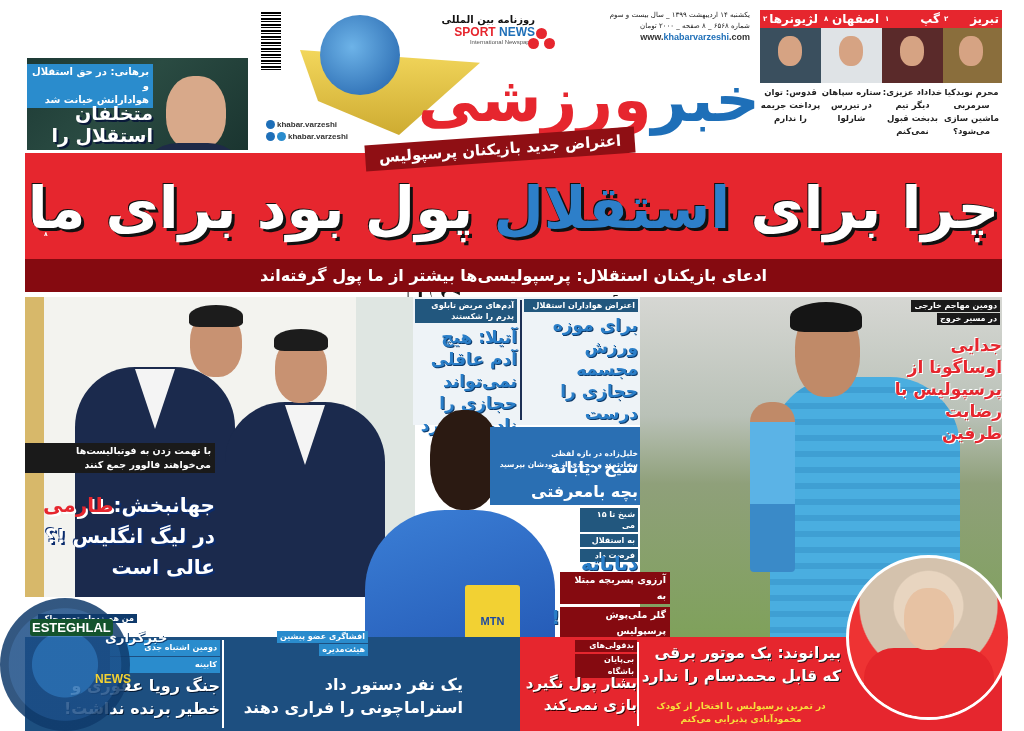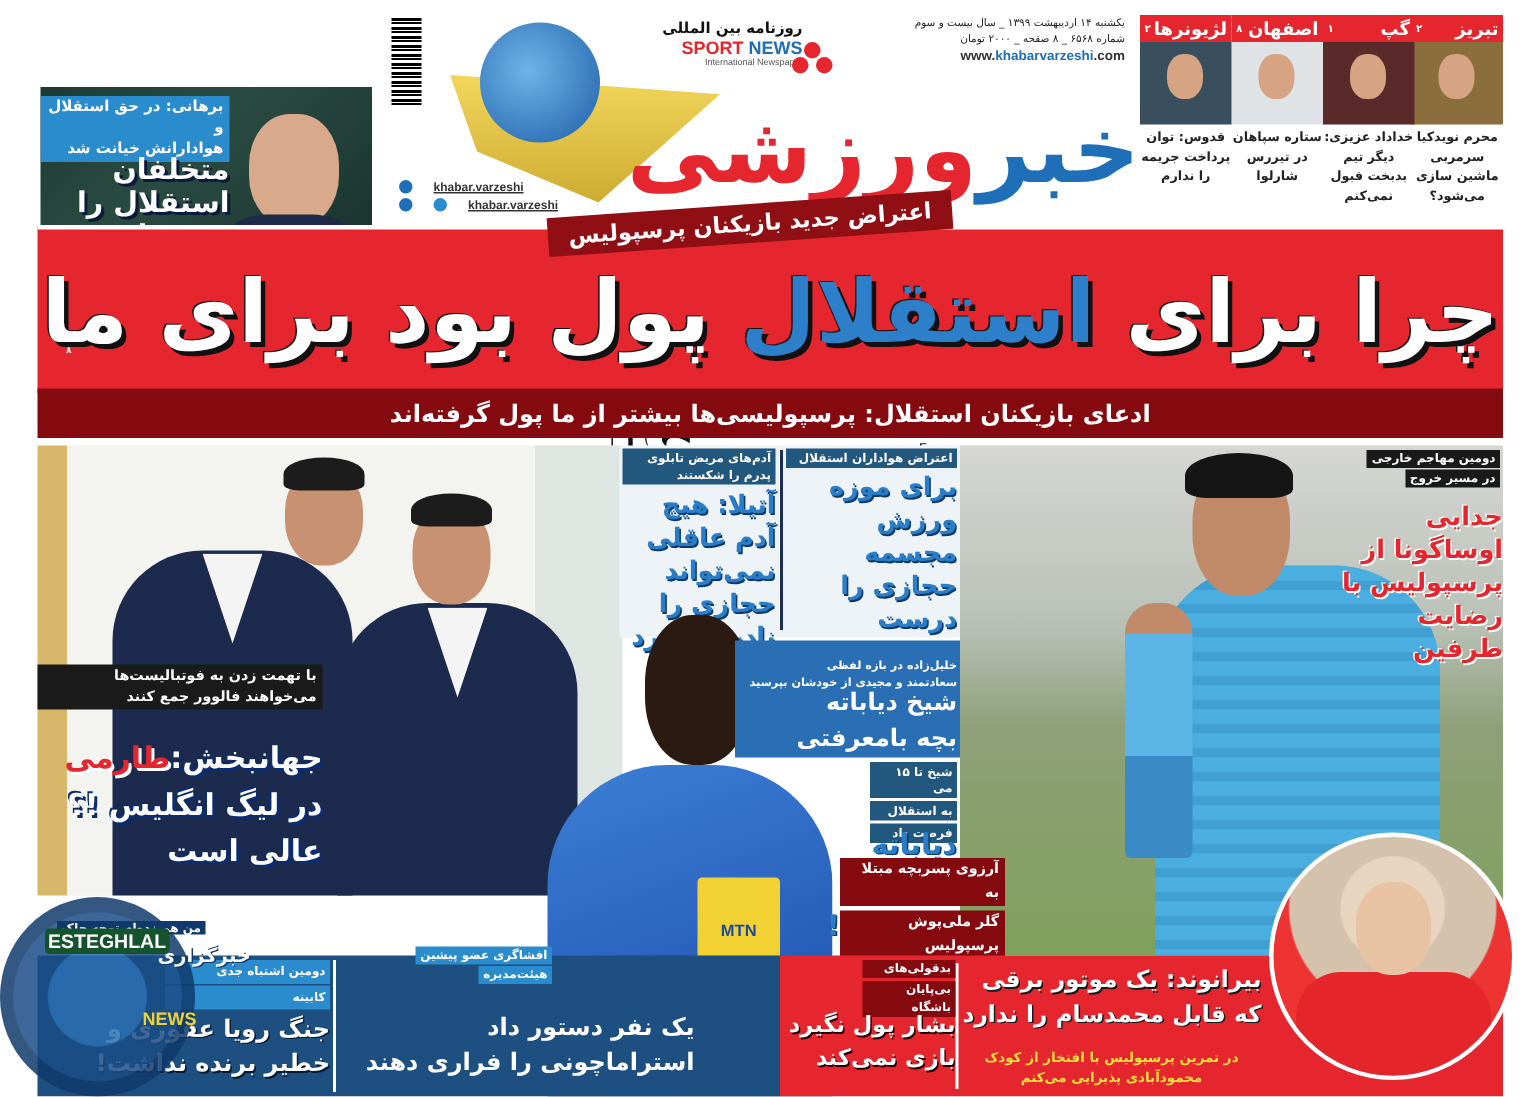--- a/index.html
+++ b/index.html
@@ -23,21 +23,21 @@
   #sportnews .en span { color: #1e6fb8; }
   #sportnews .sub { font-size: 6px; color: #555; font-family: "Liberation Sans", sans-serif; }
   #dots { left: 528px; top: 28px; width: 28px; height: 22px; }
   #dots i { position: absolute; width: 11px; height: 11px; border-radius: 50%; background: #e6262e; }
   #logo { left: 470px; top: 60px; width: 290px; height: 80px; font-size: 62px; font-weight: bold; line-height: 80px; direction: rtl; text-align: right; color: #e6262e; }
   #logo span { color: #1e6fb8; }
   #issue { left: 600px; top: 10px; width: 150px; font-size: 7px; line-height: 11px; text-align: right; direction: rtl; color: #222; }
   #issue .web { font-family: "Liberation Sans", sans-serif; font-weight: bold; font-size: 9px; direction: ltr; color: #333; }
   #issue .web b { color: #1e6fb8; }
   #social { left: 266px; top: 118px; font-size: 8px; font-weight: bold; color: #333; font-family: "Liberation Sans", sans-serif; }
-  #social div { display: flex; align-items: center; gap: 14px; height: 12px; text-decoration: underline; }
+  #social div { display: flex; align-items: center; gap: 2px; height: 12px; }
   #social .ic { width: 9px; height: 9px; border-radius: 50%; background: #1e6fb8; display: inline-block; }
 
   
   .city { position: absolute; top: 10px; width: 61px; height: 130px; }
   .city .hd { background: #e6262e; color: #fff; font-weight: bold; font-size: 12px; height: 18px; line-height: 18px; direction: rtl; padding: 0 3px; display: flex; justify-content: space-between; }
   .city .hd small { font-size: 7px; }
   .city .ph { height: 55px; background: #7a6252; position: relative; overflow: hidden; }
   .city .ph i { position: absolute; left: 18px; top: 8px; width: 24px; height: 30px; border-radius: 45%; background: #d6a383; }
   .city .cap { font-size: 8.5px; font-weight: bold; line-height: 13px; text-align: center; direction: rtl; color: #222; padding-top: 3px; }
 
@@ -60,21 +60,21 @@
   #duo-title { left: 25px; top: 490px; width: 190px; color: #fff; font-size: 20px; font-weight: bold; line-height: 31px; text-align: right; direction: rtl; text-shadow: 2px 2px 0 #0b2c6e, -1px -1px 0 #0b2c6e; z-index: 2; }
   #duo-title span { color: #e6262e; text-shadow: 2px 2px 0 #fff; }
 
   
   .col-kicker { position: absolute; background: #22577e; color: #fff; font-size: 8px; font-weight: bold; line-height: 11px; text-align: right; direction: rtl; padding: 1px 3px; }
   .col-title { position: absolute; color: #2a7ec8; font-size: 17px; font-weight: bold; line-height: 22px; text-align: right; direction: rtl; text-shadow: 1px 1px 0 #0d3a6a; }
   #center-box { left: 413px; top: 297px; width: 227px; height: 128px; background: #eef3f7; }
   #center-divider { left: 520px; top: 300px; width: 2px; height: 120px; background: #1d2f55; }
 
   #sheikh-box { left: 490px; top: 427px; width: 150px; height: 78px; background: #2a6fb3; }
-  #sheikh-kicker { left: 492px; top: 438px; width: 146px; font-size: 7.5px; font-weight: bold; color: #fff; line-height: 11px; text-align: right; direction: rtl; }
+  #sheikh-kicker { left: 492px; top: 448px; width: 146px; font-size: 7.5px; font-weight: bold; color: #fff; line-height: 11px; text-align: right; direction: rtl; }
   #sheikh-title { left: 492px; top: 456px; width: 146px; font-size: 16px; font-weight: bold; color: #fff; line-height: 24px; text-align: right; direction: rtl; }
   #dia-kicker { left: 580px; top: 508px; width: 58px; }
   #dia-title { left: 555px; top: 550px; width: 83px; font-size: 19px; line-height: 27px; }
 
   
   #striker { left: 355px; top: 410px; width: 200px; height: 321px; overflow: hidden; }
   #striker .jersey { position: absolute; left: 10px; top: 100px; width: 190px; height: 230px; background: linear-gradient(160deg,#3b7fd6,#1b4aa8); border-radius: 80px 80px 0 0; }
   #striker .head { position: absolute; left: 75px; top: 0; width: 70px; height: 100px; border-radius: 45%; background: #2b1a12; }
   #striker .spons { position: absolute; left: 110px; top: 175px; width: 55px; height: 60px; background: #f2d133; border-radius: 3px; }
   #striker .spons b { display: block; font-family: "Liberation Sans", sans-serif; font-size: 11px; color: #1e4aa0; text-align: center; margin-top: 30px; }

